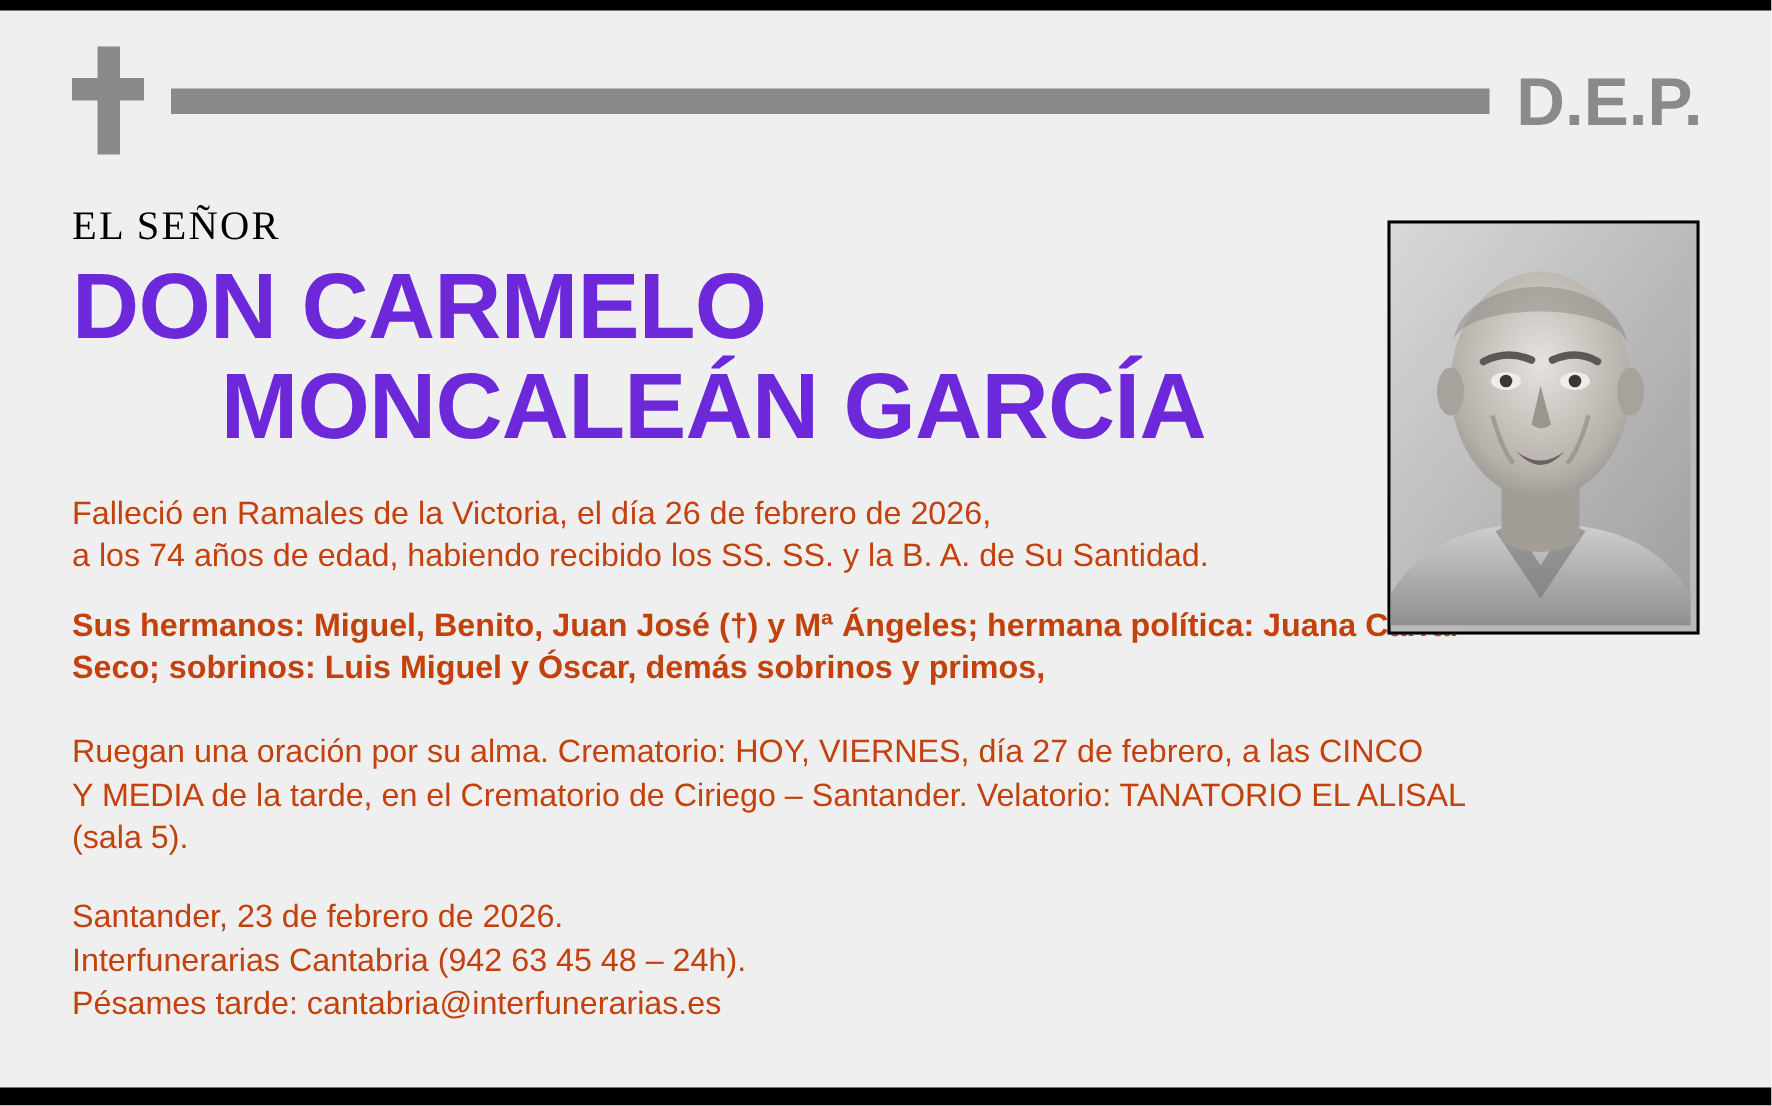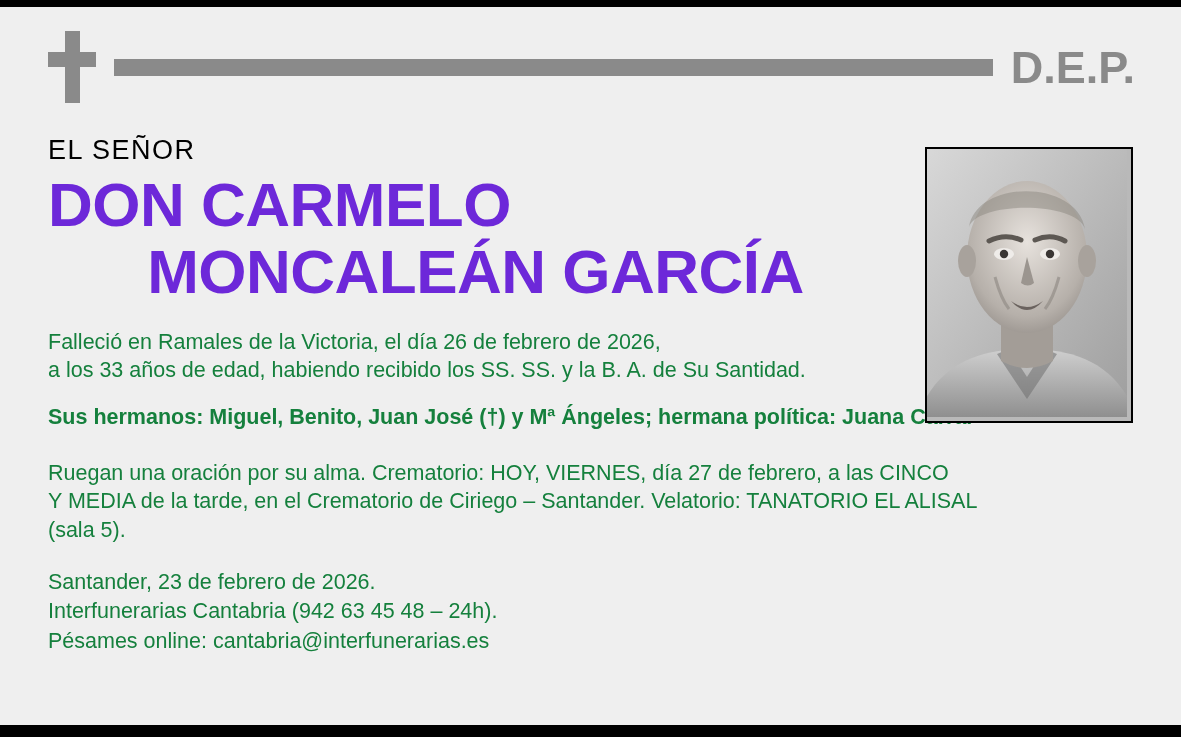--- a/index.html
+++ b/index.html
@@ -101,39 +101,39 @@
 
   .text-col {
     width: 855px;
   }
 
   .eltitulo {
     font-size: 27px;
     letter-spacing: 1.5px;
     color: #000;
     margin: 0 0 6px 0;
-    font-family: Liberation Sans, sans-serif;
+    font-family: Liberation Serif, serif;
   }
 
   .name {
     font-size: 62px;
     font-weight: bold;
     line-height: 1.08;
     letter-spacing: -0.5px;
     color: #6d28d9;
     margin: 0;
     font-family: "Liberation Sans", sans-serif;
     white-space: nowrap;
   }
   .name .line2 { display: block; text-align: center; }
 
   .para {
     font-size: 21.5px;
     line-height: 1.32;
-    color: #15803d;
+    color: #c2410c;
     margin: 0;
     font-family: "Liberation Sans", sans-serif;
   }
   .para .ln { display: block; }
 
   .death-info {
     margin-top: 22px;
   }
   .family {
     margin-top: 18px;
@@ -214,34 +214,35 @@
 
     <div class="text-col">
       <div class="eltitulo">EL SEÑOR</div>
       <div class="name">
         <span class="line1">DON CARMELO</span>
         <span class="line2">MONCALEÁN GARCÍA</span>
       </div>
 
       <div class="para death-info">
         <span class="ln">Falleció en Ramales de la Victoria, el día 26 de febrero de 2026,</span>
-        <span class="ln">a los 33 años de edad, habiendo recibido los SS. SS. y la B. A. de Su Santidad.</span>
+        <span class="ln">a los 74 años de edad, habiendo recibido los SS. SS. y la B. A. de Su Santidad.</span>
       </div>
     </div>
 
     <div class="para family">
       <span class="ln">Sus hermanos: Miguel, Benito, Juan José (†) y Mª Ángeles; hermana política: Juana Carral</span>
+      <span class="ln">Seco; sobrinos: Luis Miguel y Óscar, demás sobrinos y primos,</span>
     </div>
 
     <div class="para service">
       <span class="ln">Ruegan una oración por su alma. Crematorio: HOY, VIERNES, día 27 de febrero, a las CINCO</span>
       <span class="ln">Y MEDIA de la tarde, en el Crematorio de Ciriego – Santander. Velatorio: TANATORIO EL ALISAL</span>
       <span class="ln">(sala 5).</span>
     </div>
 
     <div class="para closing">
       <span class="ln">Santander, 23 de febrero de 2026.</span>
       <span class="ln">Interfunerarias Cantabria  (942 63 45 48 – 24h).</span>
-      <span class="ln">Pésames online: cantabria@interfunerarias.es</span>
+      <span class="ln">Pésames tarde: cantabria@interfunerarias.es</span>
     </div>
 
   </div>
 </div>
 
 </body></html>

